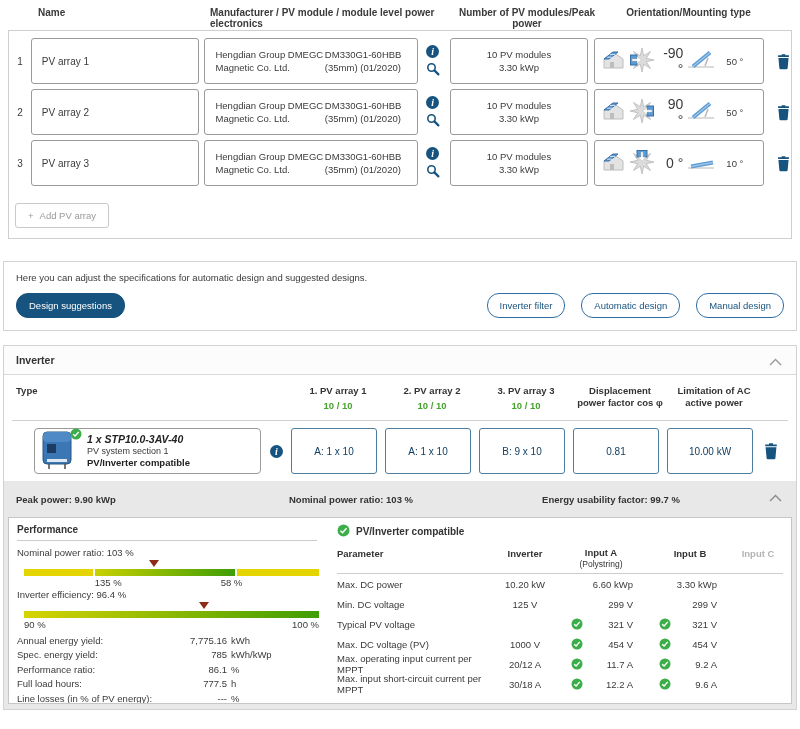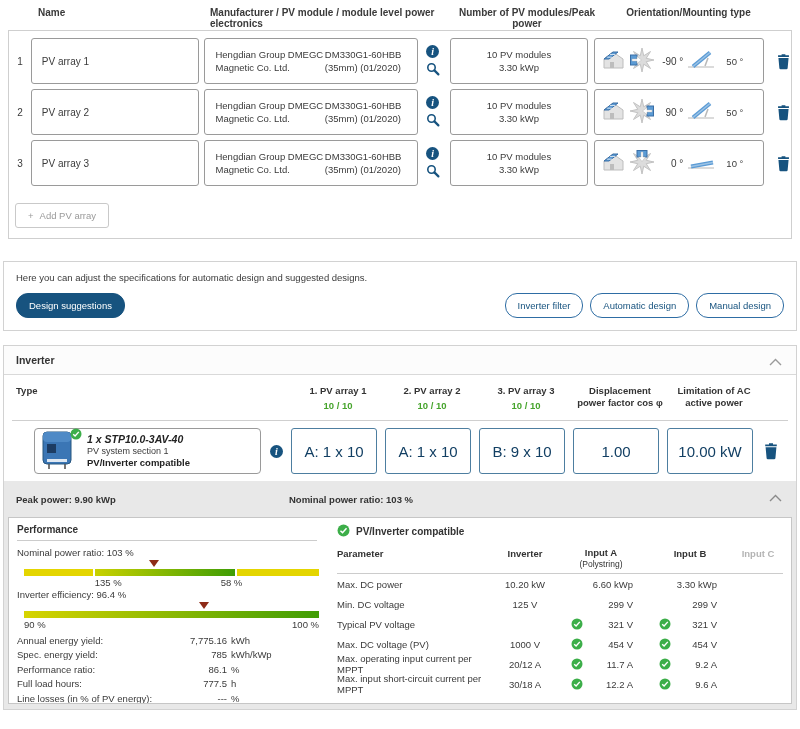--- a/index.html
+++ b/index.html
@@ -20,61 +20,61 @@
   .pv-card { margin:0 8px; border:1px solid #c9c9c9; border-left:none; border-right:none; border:1px solid #cfcfcf; padding:7px 0 10px; }
   .pvrow { display:flex; align-items:stretch; height:46px; margin-bottom:5px; }
   .r-idx { width:22px; display:flex; align-items:center; justify-content:center; font-size:10px; }
   .box { border:1px solid #9a9a9a; border-radius:3px; background:#fff; }
   .b-name { width:170px; display:flex; align-items:center; padding-left:10px; }
   .b-mfr  { width:215px; margin-left:5px; display:flex; flex-direction:row; justify-content:center; padding-left:10px; font-size:9.5px; line-height:13px;align-items:center;}
   .r-icons{ width:24px; margin-left:3px; display:flex; flex-direction:column; align-items:center; justify-content:center; gap:4px;}
   .b-mod  { width:140px; margin-left:5px; display:flex; flex-direction:column; align-items:center; justify-content:center; font-size:9.5px; line-height:13px;}
   .b-ori  { width:171px; margin-left:6px; display:flex; align-items:center; padding:0 4px 0 6px; gap:3px;}
   .r-trash{ margin-left:12px; display:flex; align-items:center; }
-  .az-num { width:25px; text-align:right; font-size:10px; }
+  .az-num { width:25px; text-align:right; font-size:14px; }
   .tl-num { width:24px; text-align:right; font-size:9.5px; }
   .add-btn { margin:12px 0 0 6px; display:inline-flex; align-items:center; gap:6px; border:1px solid #c9c9c9;
              border-radius:3px; background:#fff; color:#9a9a9a; font-size:9.5px; padding:6px 12px; cursor:pointer;}
 
   
   .info-i { width:13px; height:13px; border-radius:50%; background:#17537f; color:#fff; font-family:"Liberation Serif",serif;
             font-style:italic; font-weight:bold; font-size:10px; display:flex; align-items:center; justify-content:center; cursor:pointer;}
   .gcheck { display:inline-block; }
   .az--90 svg { transform:rotate(-90deg); }
   .az-90 svg  { transform:rotate(90deg); }
 
   
   .design-card { margin:22px 3px 0; }
   .design-body { padding:10px 12px 12px; }
   .design-desc { font-size:9.5px; }
   .design-btns { display:flex; margin-top:10px; align-items:center; }
   .btn { font-size:9.5px; padding:6px 12px; border-radius:12px; cursor:pointer; }
   .btn-primary { background:#17537f; color:#fff; border:1px solid #17537f; }
   .btn-outline { background:#fff; color:#17537f; border:1px solid #2e6da4; }
-  .btns-right { margin-left:auto; display:flex; gap:7px; }
+  .btns-right { margin-left:auto; display:flex; gap:16px; }
 
   
   .inv-card { margin:14px 3px 0; }
   .inv-thead { display:flex; padding-top:10px; font-weight:bold; font-size:9.5px; color:#333; }
   .th-type { width:283px; padding-left:12px; }
   .th-cell { width:86px; margin-left:8px; text-align:center; line-height:12px; }
   .th-ratio { display:block; margin-top:3px; color:#46a42c; font-weight:bold; }
   .inv-rule { border-top:1px solid #cfcfcf; margin:8px 8px 0; }
   .inv-row { display:flex; align-items:center; padding:7px 0; }
   .type-box { margin-left:30px; width:227px; height:46px; border:1px solid #9a9a9a; border-radius:4px;
               display:flex; align-items:center; padding-left:6px; background:#fff; }
   .dev-wrap { position:relative; width:34px; height:42px; }
   .dev-badge { position:absolute; top:-2px; right:-7px; }
   .type-text { margin-left:12px; line-height:12px; }
   .t1 { font-weight:bold; font-size:10.5px; color:#222;font-style:italic; }
   .t2 { font-size:9px; }
   .t3 { font-weight:bold; font-size:9.5px; color:#222; }
   .inv-info { margin-left:9px; }
   .val-box { width:86px; height:46px; margin-left:8px; border:1px solid #4d7ea0; border-radius:3px;
-             display:flex; align-items:center; justify-content:center; font-size:15px; color:#123f63; background:#fff; cursor:pointer;}
+             display:flex; align-items:center; justify-content:center; font-size:10px; color:#123f63; background:#fff; cursor:pointer;}
   .inv-trash { margin-left:10px; display:flex; align-items:center; }
 
   
   .sum-bar { position:relative; background:#e8e8e8; height:36px; display:flex; align-items:center;
              font-weight:bold; font-size:9.5px; color:#333; }
   .sum1 { margin-left:12px; width:200px; }
   .sum2 { width:270px; text-align:center; }
   .sum3 { flex:1; text-align:center; padding-right:60px; }
   .sum-chev { position:absolute; right:14px; top:12px; cursor:pointer; }
 
@@ -352,33 +352,34 @@
         <div class="type-text">
           <div class="t1">1 x STP10.0-3AV-40</div>
           <div class="t2">PV system section 1</div>
           <div class="t3">PV/Inverter compatible</div>
         </div>
       </div>
       <span class="info-i inv-info">i</span>
       <div class="val-box">A: 1 x 10</div>
       <div class="val-box">A: 1 x 10</div>
       <div class="val-box">B: 9 x 10</div>
-      <div class="val-box">1.00</div>
+      <div class="val-box">0.81</div>
       <div class="val-box">10.00 kW</div>
       <div class="inv-trash">
           <svg width="16" height="18" viewBox="0 0 16 18" fill="#17537f">
             <path d="M6 1.2 h4 v1.2 h3.8 v1.8 H2.2 V2.4 H6 Z"></path>
             <path d="M2.6 5.2 h10.8 l-1 11 a1.3 1.3 0 0 1 -1.3 1.1 H4.9 a1.3 1.3 0 0 1 -1.3 -1.1 Z"></path>
           </svg>
         </div>
     </div>
 
     <div class="sum-bar">
       <div class="sum1">Peak power: 9.90 kWp</div>
       <div class="sum2">Nominal power ratio: 103 %</div>
+      <div class="sum3">Energy usability factor: 99.7 %</div>
       <span class="sum-chev"><svg width="13" height="8" viewBox="0 0 13 8" fill="none">
             <polyline points="1,7 6.5,1.5 12,7" stroke="#8a8a8a" stroke-width="1.4"></polyline>
           </svg></span>
     </div>
 
     <div class="detail">
       <div class="detail-box">
 
         <div class="perf-col">
           <div class="perf-title">Performance</div>

